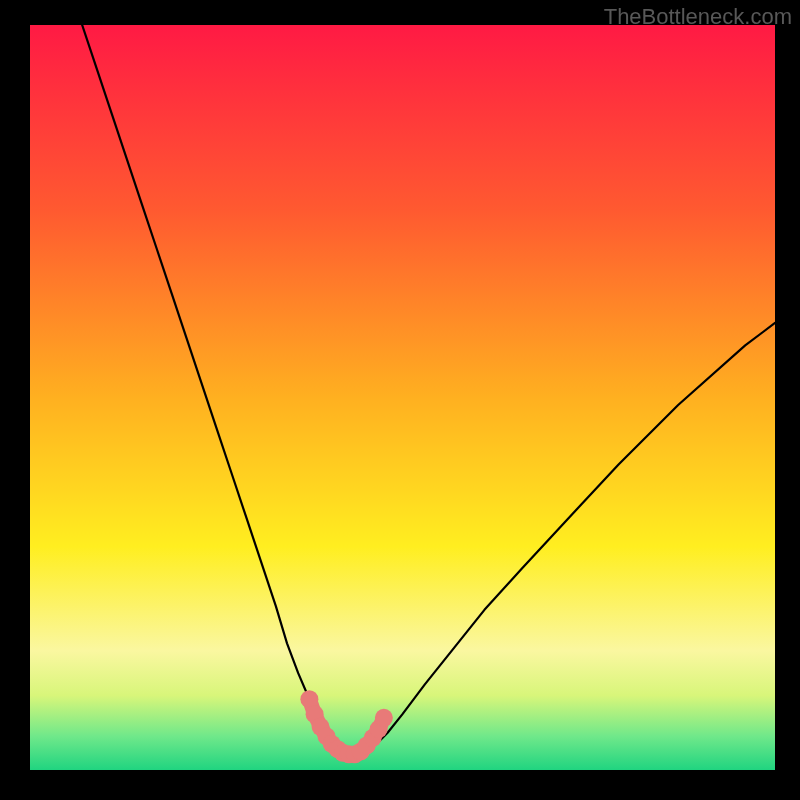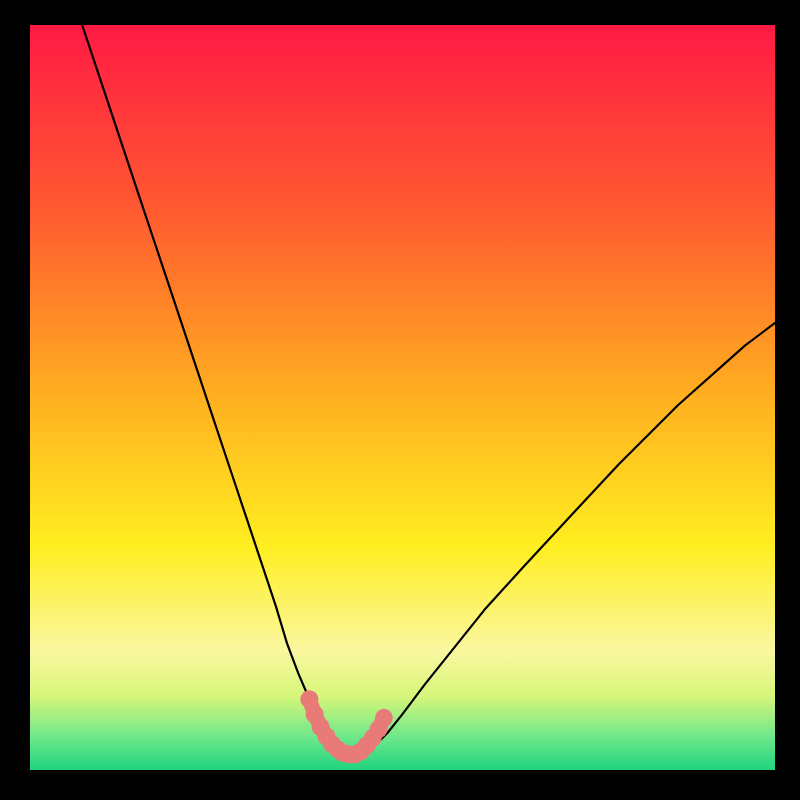--- a/index.html
+++ b/index.html
@@ -67,13 +67,14 @@
         <circle cx="312.90" cy="727.87" r="9" fill="#e87a78"></circle>
         <circle cx="318.86" cy="729.36" r="9" fill="#e87a78"></circle>
         <circle cx="324.82" cy="729.36" r="9" fill="#e87a78"></circle>
         <circle cx="330.78" cy="726.38" r="9" fill="#e87a78"></circle>
         <circle cx="336.74" cy="720.41" r="9" fill="#e87a78"></circle>
         <circle cx="342.70" cy="712.97" r="9" fill="#e87a78"></circle>
         <circle cx="348.66" cy="704.02" r="9" fill="#e87a78"></circle>
         <circle cx="353.88" cy="692.85" r="9" fill="#e87a78"></circle>
       </svg>
   </div>
+  <div class="watermark">TheBottleneck.com</div>
 </div>
 
 </body></html>

